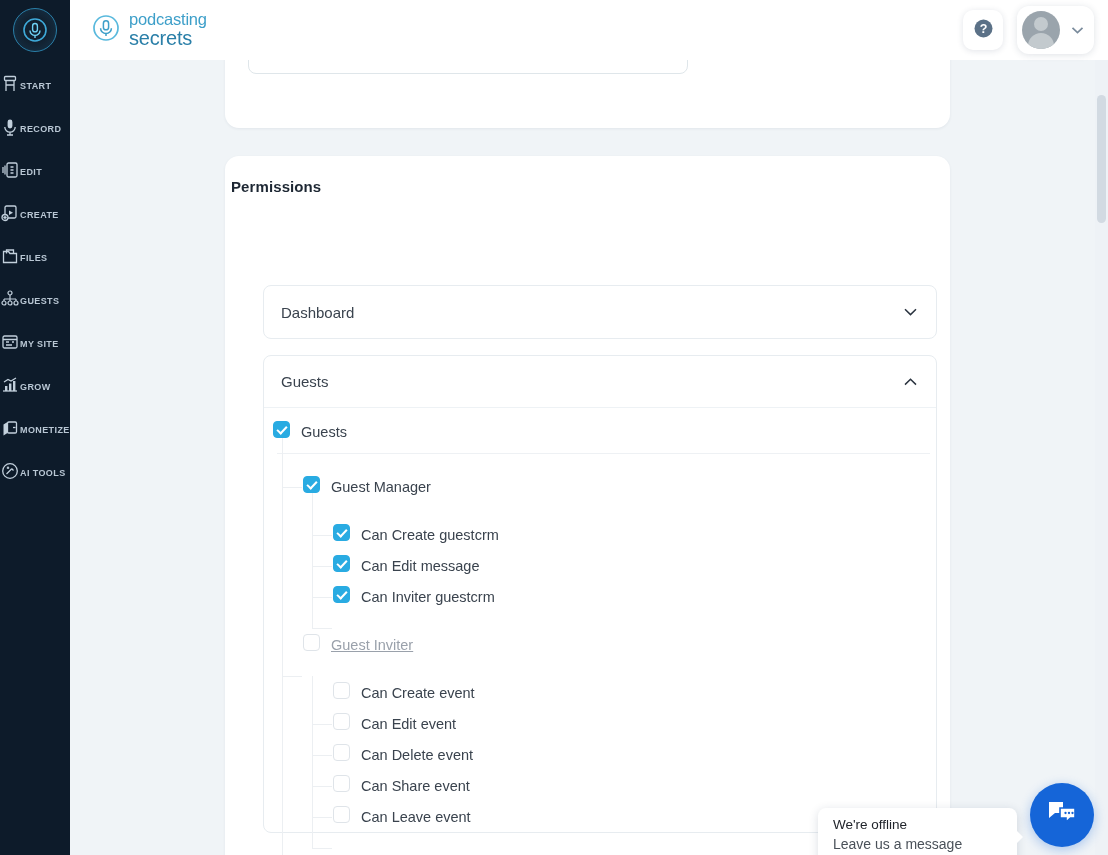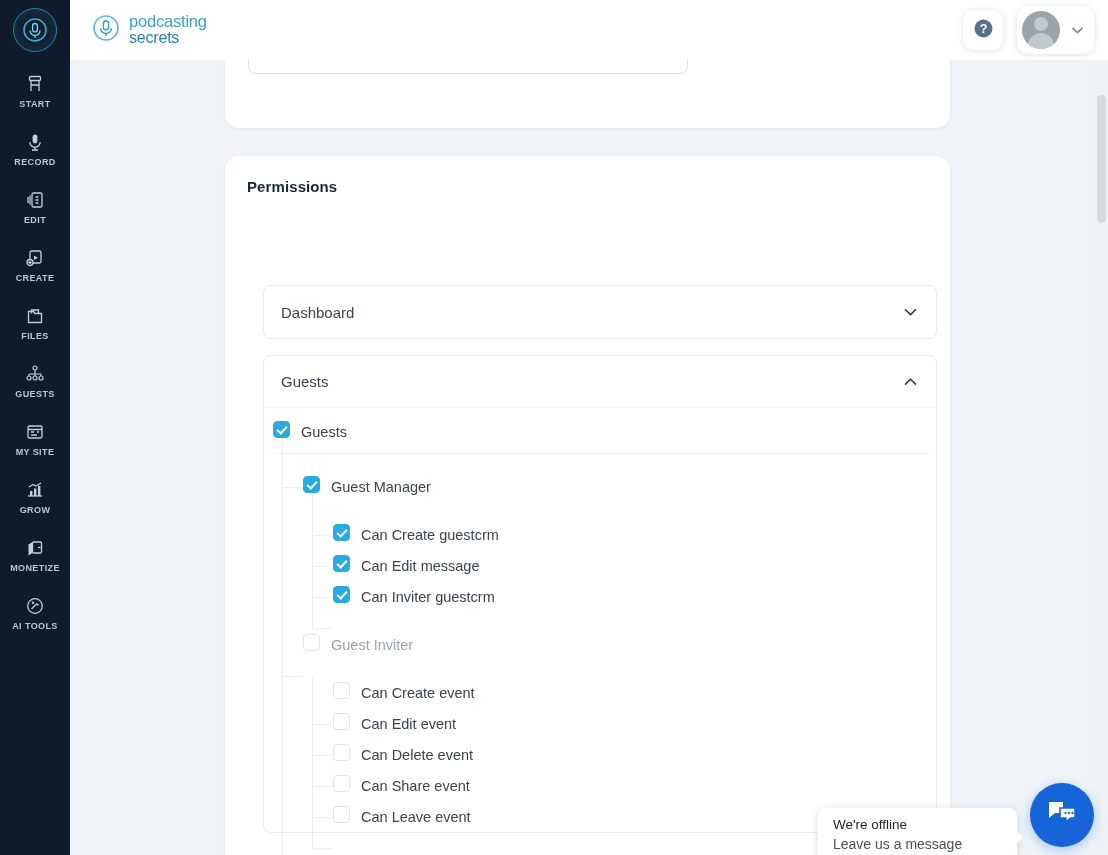--- a/index.html
+++ b/index.html
@@ -20,21 +20,21 @@
   }
   #rail-logo {
     width: 44px; height: 44px; margin-top: 8px; margin-bottom: 14px;
     border-radius: 50%;
     background: radial-gradient(circle at 50% 50%, #11202f 40%, #16344a 100%);
     border: 1.5px solid #2a7fa8;
     display:flex; align-items:center; justify-content:center;
   }
   .rail-item {
     width: 70px; padding: 6px 0 4px 0;
-    display: flex; flex-direction: column; align-items: center;
+    display: flex; flex-direction: row; align-items: center;
     cursor: pointer; text-decoration: none;
     margin-bottom: 11px;
   }
   .rail-ico { height: 22px; display:flex; align-items:flex-end; justify-content:center; }
   .rail-lbl {
     margin-top: 5px;
     font-size: 9px; font-weight: bold; letter-spacing: .4px;
     color: #b9c7d4; text-transform: uppercase;
     white-space: nowrap;
   }
@@ -43,21 +43,21 @@
   #topbar {
     position: absolute; left: 70px; top: 0;
     width: 1038px; height: 60px;
     background: #ffffff;
     display: flex; align-items: center;
     z-index: 30;
   }
   #brand { display: flex; align-items: center; margin-left: 22px; }
   #brand-txt { margin-left: 9px; line-height: 1.02; }
   #brand-txt .l1 { font-size: 16.5px; color: #3d9fc9; letter-spacing: -0.2px; }
-  #brand-txt .l2 { font-size: 16px; color: #2a7fa8; letter-spacing: -0.2px; }
+  #brand-txt .l2 { font-size: 20px; color: #2a7fa8; letter-spacing: -0.2px; }
 
   #topbar-right { margin-left: auto; display: flex; align-items: center; margin-right: 14px; }
   #help-btn {
     width: 40px; height: 40px; border-radius: 10px; background: #ffffff;
     box-shadow: 0 1px 6px rgba(40,60,90,.14);
     display: flex; align-items: center; justify-content: center; cursor: pointer;
   }
   #user-chip {
     margin-left: 14px; height: 48px; border-radius: 12px; background:#fff;
     box-shadow: 0 1px 7px rgba(40,60,90,.15);
@@ -108,21 +108,21 @@
     font-family: "Liberation Sans", sans-serif; font-size: 13px; color: #3c4551;
     padding: 8px 10px;
   }
 
   
   #card-perm {
     position: absolute; left: 155px; top: 96px;
     width: 725px; height: 760px;
   }
   #perm-title {
-    position: absolute; left: 22px; top: 22px;
+    position: absolute; left: 6px; top: 22px;
     font-size: 15px; font-weight: bold; color: #1d2733; letter-spacing: .1px;
   }
 
   .accordion {
     position: absolute; left: 38px; width: 674px;
     border: 1px solid #e7ecf0; border-radius: 8px; background: #fff;
   }
   .acc-head {
     height: 52px; display: flex; align-items: center;
     padding: 0 18px 0 17px; cursor: pointer;
@@ -131,21 +131,21 @@
   .acc-chev { margin-left: auto; }
   #acc-dashboard { top: 129px; }
   #acc-guests { top: 199px; }
   #acc-guests .acc-head { border-bottom: 1px solid #eef2f5; }
 
   
   #tree { position: relative; padding: 8px 0 0 0; }
   .node { position: relative; display: flex; align-items: center; height: 31px; }
   .node .cb { position: relative; z-index: 2; flex: 0 0 auto; }
   .node .lbl { font-size: 14.5px; color: #3a434e; margin-left: 11px; white-space: nowrap; }
-  .node.dim .lbl { color: #9aa1ab; }
+  .node.dim .lbl { color: #9aa1ab; text-decoration: underline; }
 
   .cbox {
     width: 17px; height: 17px; border-radius: 4px;
     border: 1.4px solid #dfe4e9; background: #fff;
     display: inline-block; position: relative; cursor: pointer;
   }
   .cbox.on { background: #29abe2; border-color: #29abe2; }
   .cbox.on::after {
     content: ""; position: absolute; left: 5px; top: 2px;
     width: 4px; height: 8px;

